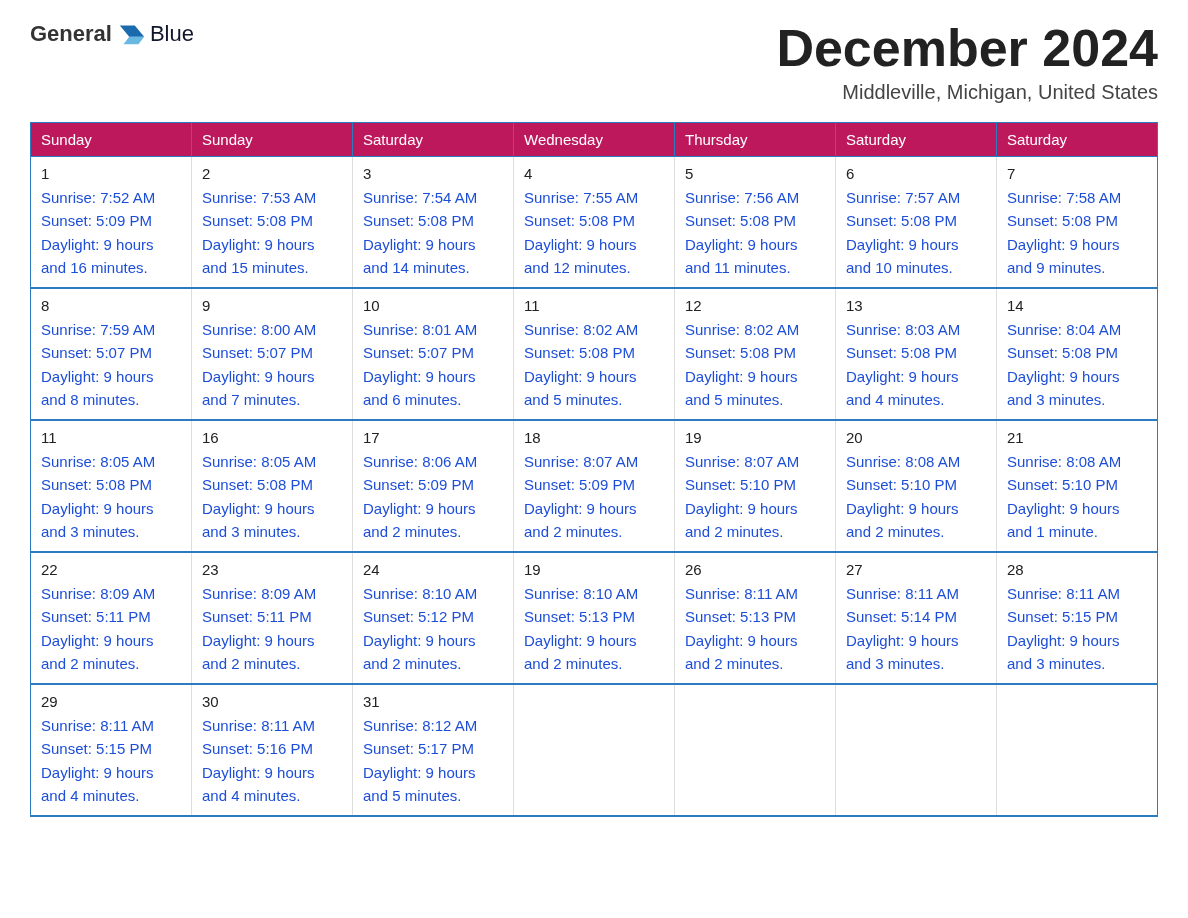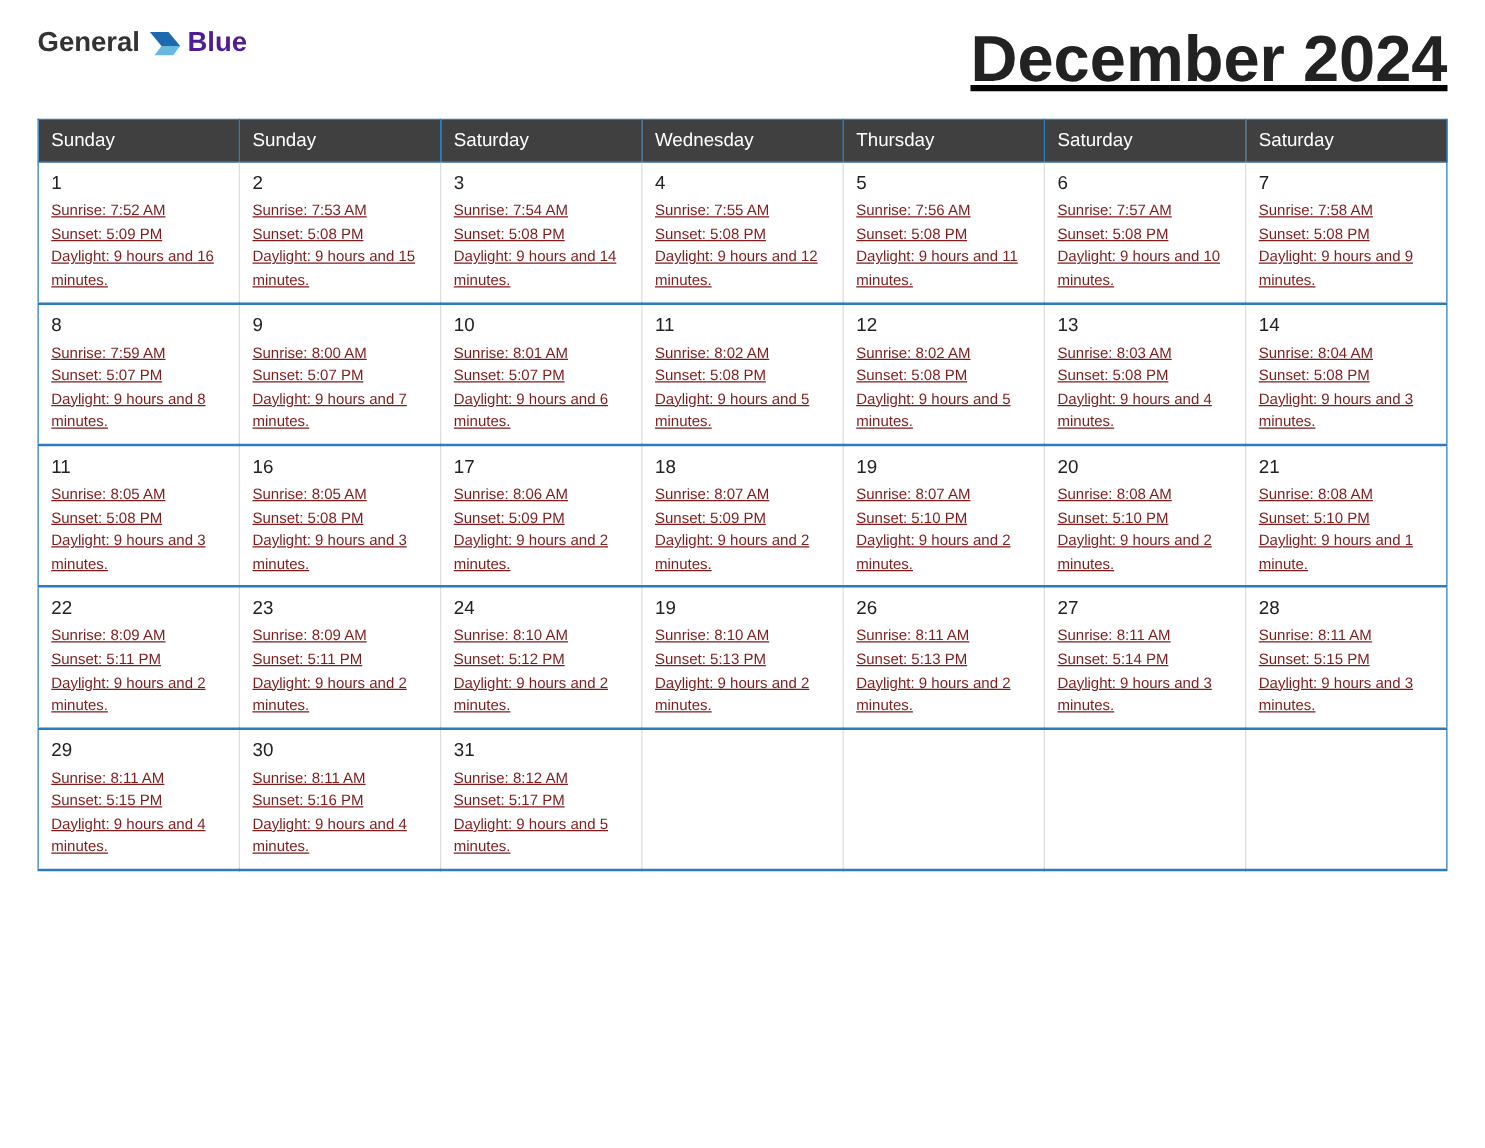--- a/index.html
+++ b/index.html
@@ -22,49 +22,48 @@
       align-items: center;
       gap: 4px;
     }
     .logo-text-general {
       font-size: 22px;
       font-weight: bold;
       color: #333;
     }
     .logo-text-blue {
       font-size: 22px;
-      font-weight: bold;
-      color: #4c1d95;
+      font-weight: normal;
+      color: #0f172a;
     }
     .logo-icon {
       width: 28px;
       height: 28px;
       margin-left: 2px;
     }
     .title-block {
       text-align: right;
-      text-decoration: underline;
     }
     .month-title {
       font-size: 52px;
       font-weight: bold;
       color: #222;
       line-height: 1.1;
     }
     .location {
       font-size: 20px;
       color: #444;
       margin-top: 4px;
     }
     table {
       width: 100%;
       border-collapse: collapse;
     }
     thead tr {
-      background-color: #404040;
+      background-color: #be185d;
     }
     thead th {
       color: #fff;
       font-size: 15px;
       font-weight: normal;
       padding: 8px 10px;
       text-align: left;
       border: 1px solid #2a7bbf;
     }
     tbody tr {
@@ -86,43 +85,43 @@
     tbody td:last-child {
       border-right: 1px solid #2a7bbf;
     }
     .day-number {
       font-size: 15px;
       font-weight: normal;
       display: block;
       margin-bottom: 4px;
     }
     .day-info {
-      font-size: 12px;
+      font-size: 15px;
       line-height: 1.55;
-      color: #7f1d1d;
-      text-decoration: underline;
+      color: #1d4ed8;
     }
     .empty-cell {
       background: #fff;
     }
   </style>
 </head>
 <body>
 
 <div class="header">
   <div class="logo">
     <span class="logo-text-general">General</span>
     <svg class="logo-icon" viewBox="0 0 30 30" xmlns="http://www.w3.org/2000/svg">
       <polygon points="2,6 18,6 28,18 12,18" fill="#1a6aad"></polygon>
       <polygon points="12,18 28,18 22,26 6,26" fill="#2a9ad4" opacity="0.7"></polygon>
     </svg>
     <span class="logo-text-blue">Blue</span>
   </div>
   <div class="title-block">
     <div class="month-title">December 2024</div>
+    <div class="location">Middleville, Michigan, United States</div>
   </div>
 </div>
 
 <table>
   <thead>
     <tr>
     <th>Sunday</th>
         <th>Sunday</th>
         <th>Saturday</th>
         <th>Wednesday</th>

